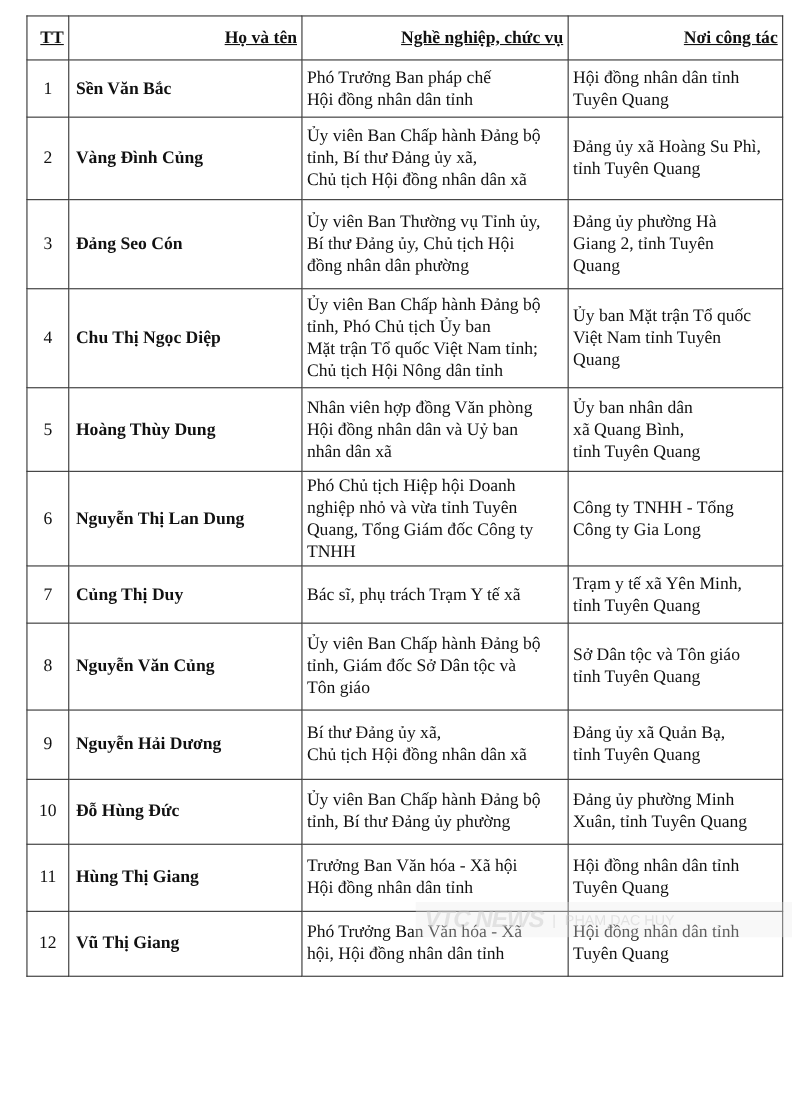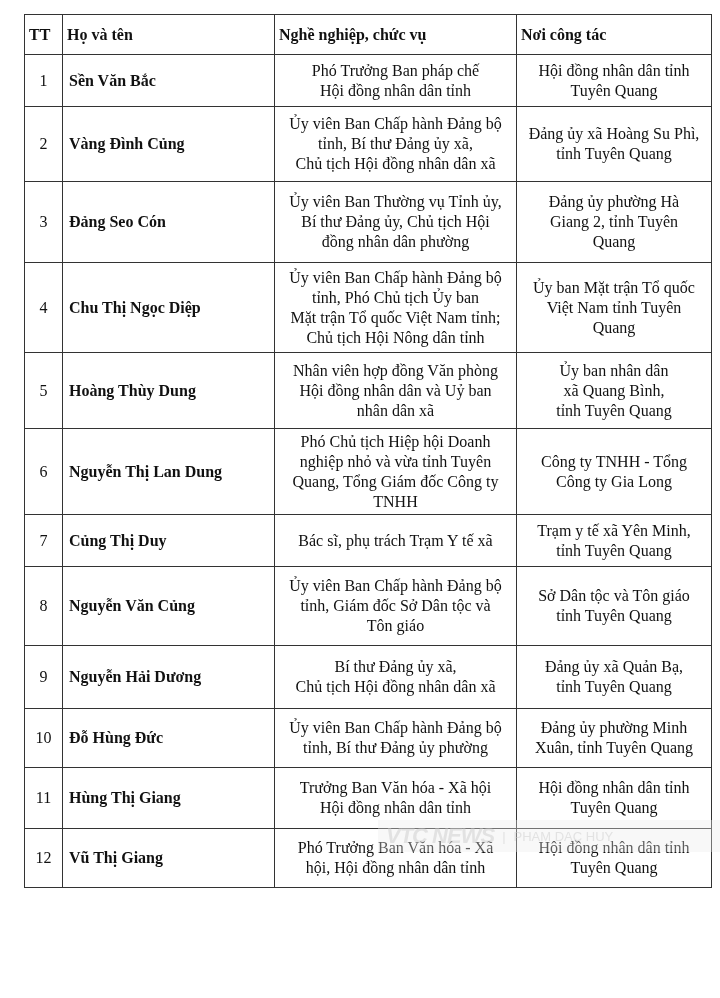--- a/index.html
+++ b/index.html
@@ -2,24 +2,24 @@
 <html><head>
   <meta charset="utf-8">
   <style>
     html, body { margin: 0; padding: 0; background: #ffffff; }
     body { width: 720px; height: 998px; position: relative; overflow: hidden;
            font-family: "Liberation Serif", "DejaVu Serif", serif; color: #111; }
     table { position: absolute; left: 24px; top: 14px; border-collapse: collapse;
             table-layout: fixed; width: 687px; }
     td, th { border: 1.5px solid #333; font-size: 16px; line-height: 20px; padding: 0 4px;
              vertical-align: middle; }
-    th { font-weight: bold; text-align: left; }
+    th { font-weight: bold; text-align: right; text-decoration: underline; }
     td.tt { text-align: center; }
     td.name { font-weight: bold; text-align: left; padding-left: 6px; }
-    td.job, td.place { text-align: center; white-space: pre-line; }
+    td.job, td.place { text-align: left; white-space: pre-line; }
     .watermark { position: absolute; left: 378px; top: 820px; width: 342px; height: 32px;
                  background: rgba(235,235,235,0.35); color: rgba(200,200,200,0.45);
                  font-family: "Liberation Sans", sans-serif; font-size: 13px;
                  display: flex; align-items: center; pointer-events: none; }
     .watermark .brand { font-weight: bold; font-style: italic; font-size: 22px; margin-left: 8px; letter-spacing: -1px; }
     .watermark .sep { margin: 0 8px; }
   </style>
 </head>
 <body>
 

